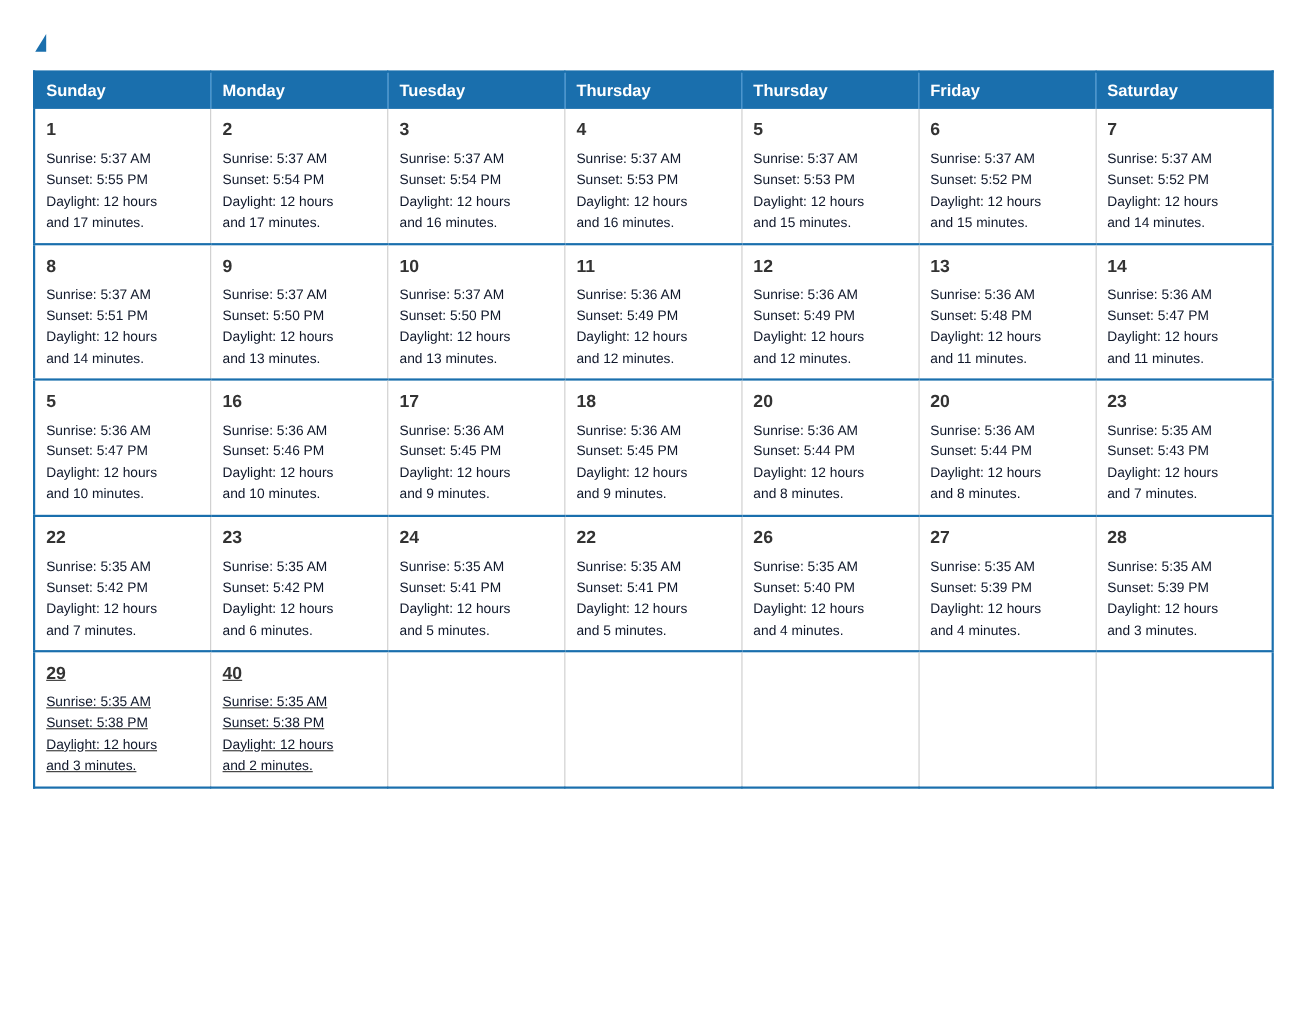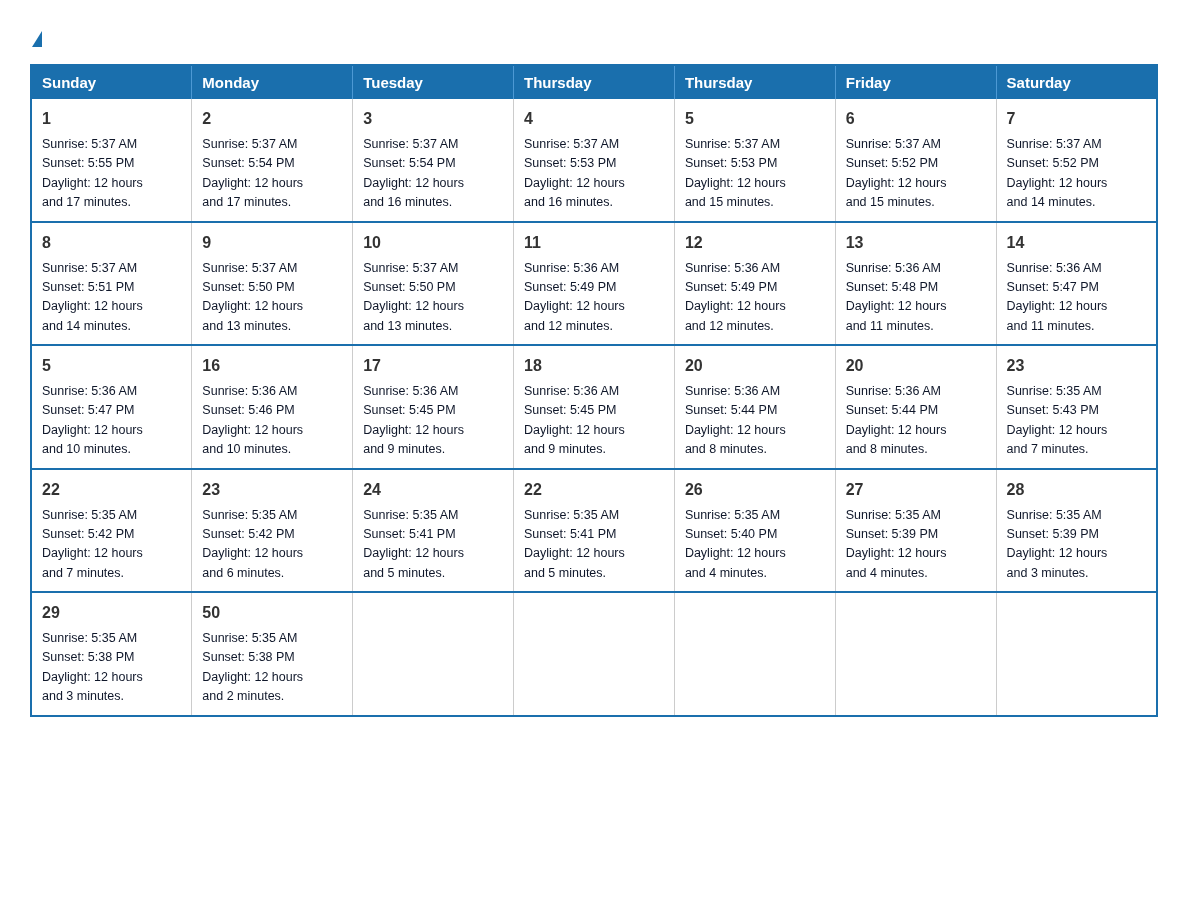--- a/index.html
+++ b/index.html
@@ -79,20 +79,21 @@
       width: 14.28%;
       min-height: 90px;
       font-size: 13px;
       line-height: 1.5;
     }
     .calendar td:last-child {
       border-right: none;
     }
     .calendar tr:last-child td {
       border-bottom: none;
+      text-decoration: underline;
     }
     .day-number {
       font-size: 16px;
       font-weight: bold;
       display: block;
       margin-bottom: 4px;
     }
     .day-info {
       font-size: 12.5px;
       color: #0f172a;
@@ -252,21 +253,21 @@
           <span class="day-number">28</span>
           <div class="day-info">Sunrise: 5:35 AM<br>Sunset: 5:39 PM<br>Daylight: 12 hours<br>and 3 minutes.</div>
         </td>
       </tr>
       <tr>
         <td>
           <span class="day-number">29</span>
           <div class="day-info">Sunrise: 5:35 AM<br>Sunset: 5:38 PM<br>Daylight: 12 hours<br>and 3 minutes.</div>
         </td>
         <td>
-          <span class="day-number">50</span>
+          <span class="day-number">40</span>
           <div class="day-info">Sunrise: 5:35 AM<br>Sunset: 5:38 PM<br>Daylight: 12 hours<br>and 2 minutes.</div>
         </td>
         <td class="empty-cell"></td>
         <td class="empty-cell"></td>
         <td class="empty-cell"></td>
         <td class="empty-cell"></td>
         <td class="empty-cell"></td>
       </tr>
     </tbody>
 </table>

